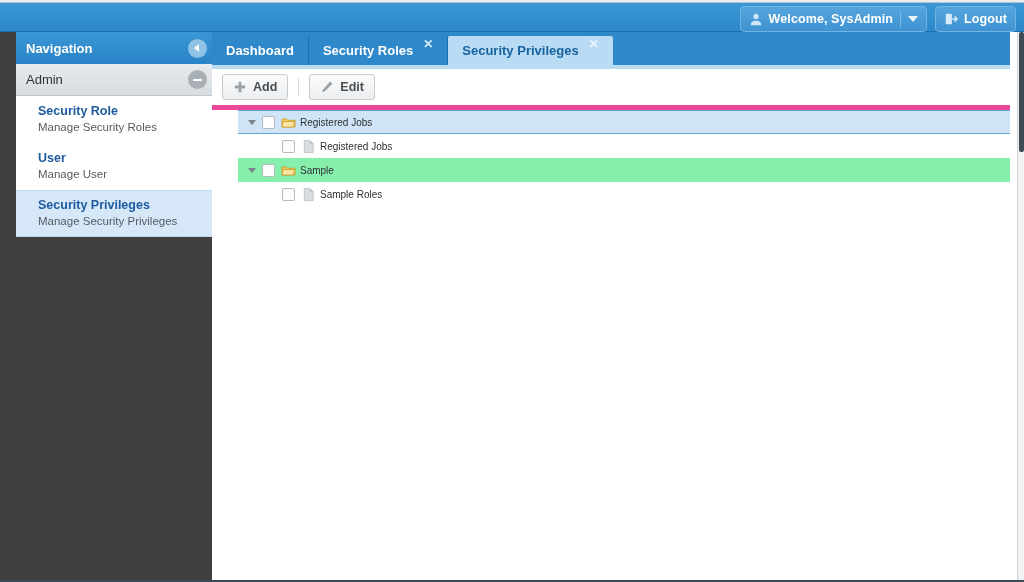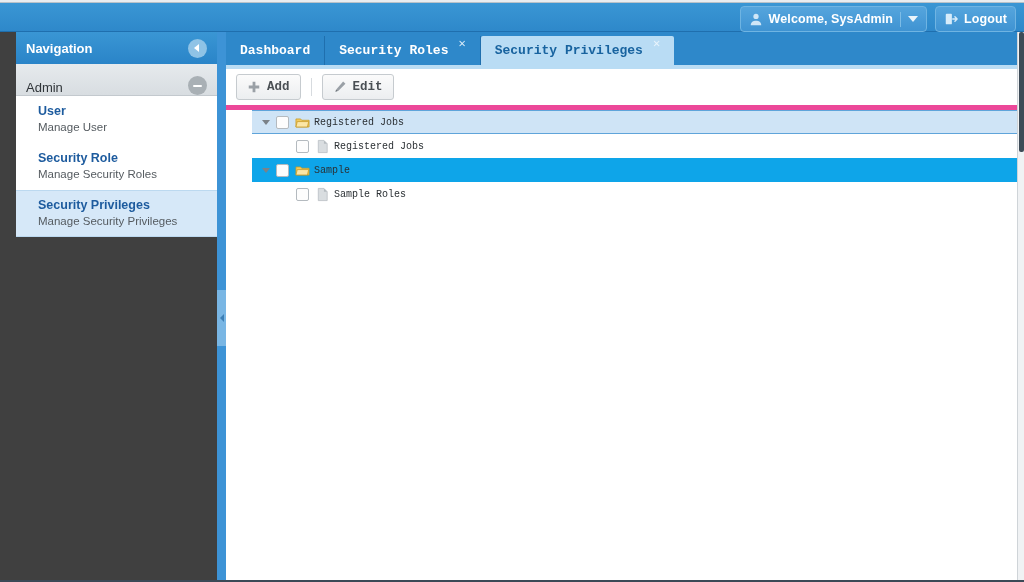--- a/index.html
+++ b/index.html
@@ -92,21 +92,21 @@
     margin-right: 2px;
   }
   .minus-glyph {
     width: 9px; height: 2px;
     background: #ffffff; border-radius: 1px;
   }
   .section-head {
     height: 32px;
     background: linear-gradient(#e6eaed, #d8dde1);
     border-bottom: 1px solid #c3c9ce;
-    display: flex; align-items: flex-end;
+    display: flex; align-items: center;
     padding: 0 10px;
     color: #2f3438;
     font-size: 13px;
   }
   .section-head .spacer { flex: 1; }
   .nav-list { background: #ffffff; }
   .nav-item {
     padding: 6px 10px 7px 22px;
     cursor: pointer;
     border-top: 1px solid transparent;
@@ -141,24 +141,23 @@
   }
   .splitter-handle .chev {
     width: 0; height: 0;
     border-top: 4px solid transparent;
     border-bottom: 4px solid transparent;
     border-right: 4px solid #3d7fb5;
   }
 
   
   .main {
-    position: absolute; top: 32px; left: 226px;
+    position: absolute; top: 32px; left: 212px;
     width: 798px; height: 548px;
     background: #ffffff;
-    font-family: Liberation Mono, monospace;
   }
   .tabbar {
     position: relative;
     height: 33px;
     background: #2e88ca;
     display: flex; align-items: flex-end;
   }
   .tab {
     position: relative;
     height: 29px;
@@ -221,21 +220,21 @@
     position: relative;
     height: 24px;
     display: flex; align-items: center;
     font-size: 10px;
     color: #2b3034;
     cursor: pointer;
     border-top: 1px solid transparent;
     border-bottom: 1px solid transparent;
     margin-left: 26px;
   }
-  .row.alt { background: #0ea5e9; }
+  .row.alt { background: #86efac; }
   .row.selected {
     background: #cfe4f6;
     border-top: 1px solid #5fa4da;
     border-bottom: 1px solid #5fa4da;
   }
   .row .indent { display: inline-block; }
   .arrow-down {
     width: 0; height: 0;
     border-left: 4px solid transparent;
     border-right: 4px solid transparent;
@@ -315,26 +314,26 @@
     <div class="section-head">
       <span>Admin</span>
       <span class="spacer"></span>
       <span class="circle-btn gray">
         <span class="minus-glyph"></span>
       </span>
     </div>
 
     <div class="nav-list">
       <div class="nav-item">
+        <div class="nav-title">Security Role</div>
+        <div class="nav-sub">Manage Security Roles</div>
+      </div>
+      <div class="nav-item">
         <div class="nav-title">User</div>
         <div class="nav-sub">Manage User</div>
-      </div>
-      <div class="nav-item">
-        <div class="nav-title">Security Role</div>
-        <div class="nav-sub">Manage Security Roles</div>
       </div>
       <div class="nav-item selected">
         <div class="nav-title">Security Privileges</div>
         <div class="nav-sub">Manage Security Privileges</div>
       </div>
     </div>
 
   </div>
 
   <div class="splitter">

